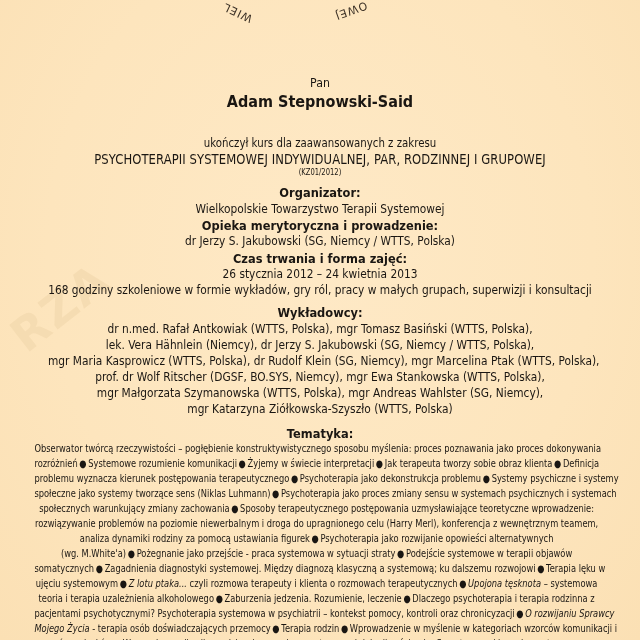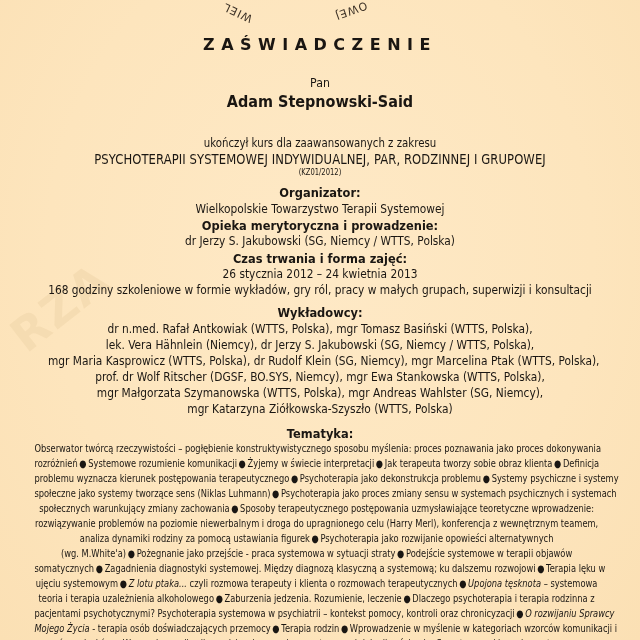--- a/index.html
+++ b/index.html
@@ -104,21 +104,20 @@
 
 <div class="page">
 
   <div class="seal">
     <span class="seal-left">WIEL</span>
     <span class="seal-right">OWEJ</span>
   </div>
 
   <div class="watermark">RZA</div>
 
-  <div class="center title">ZAŚWIADCZENIE</div>
   <div class="center salutation">Pan</div>
   <div class="center name">Adam Stepnowski-Said</div>
 
   <div class="center course-intro">ukończył kurs dla zaawansowanych z zakresu</div>
   <div class="center course-name">PSYCHOTERAPII SYSTEMOWEJ INDYWIDUALNEJ, PAR, RODZINNEJ I GRUPOWEJ</div>
   <div class="center course-code">(KZ01/2012)</div>
 
   <div class="center h-section s-organizer">Organizator:</div>
   <div class="center t-line v-organizer">Wielkopolskie Towarzystwo Terapii Systemowej</div>
 

